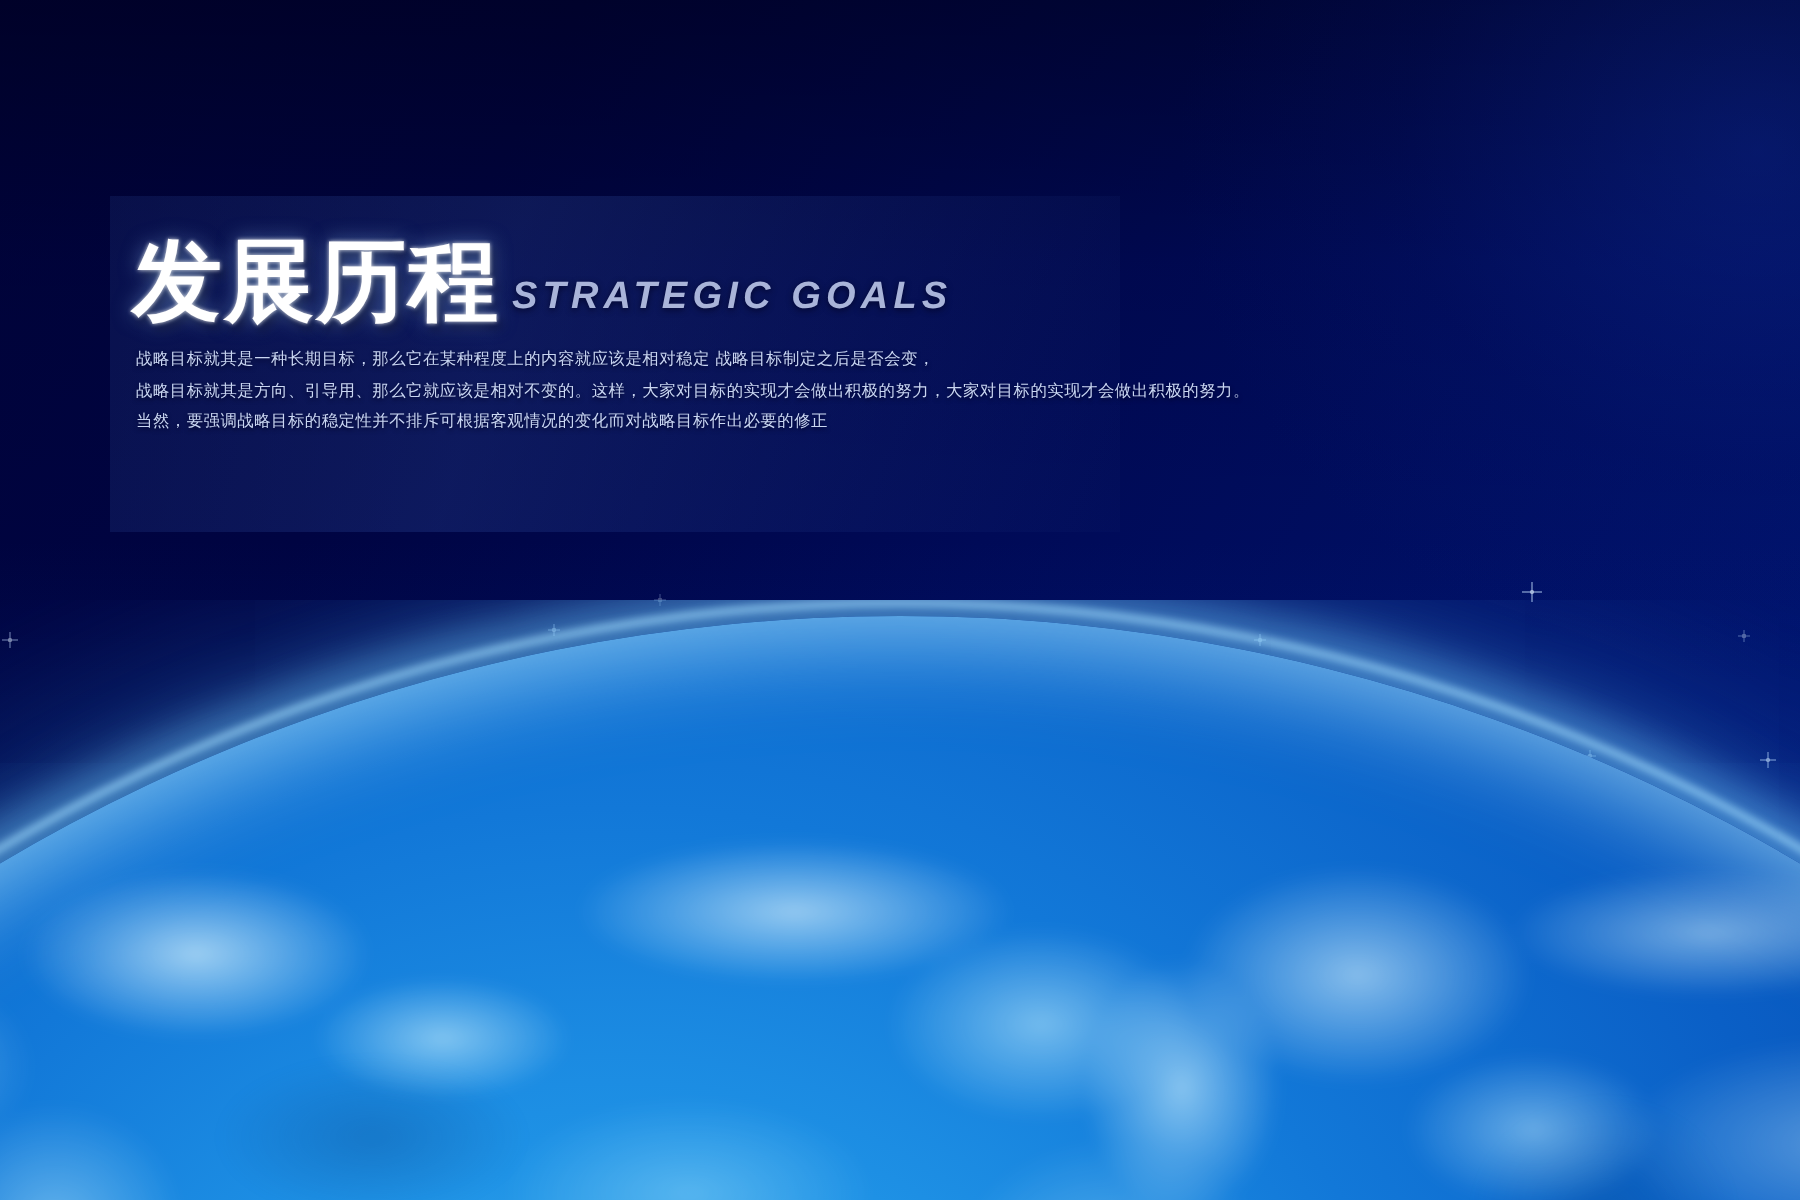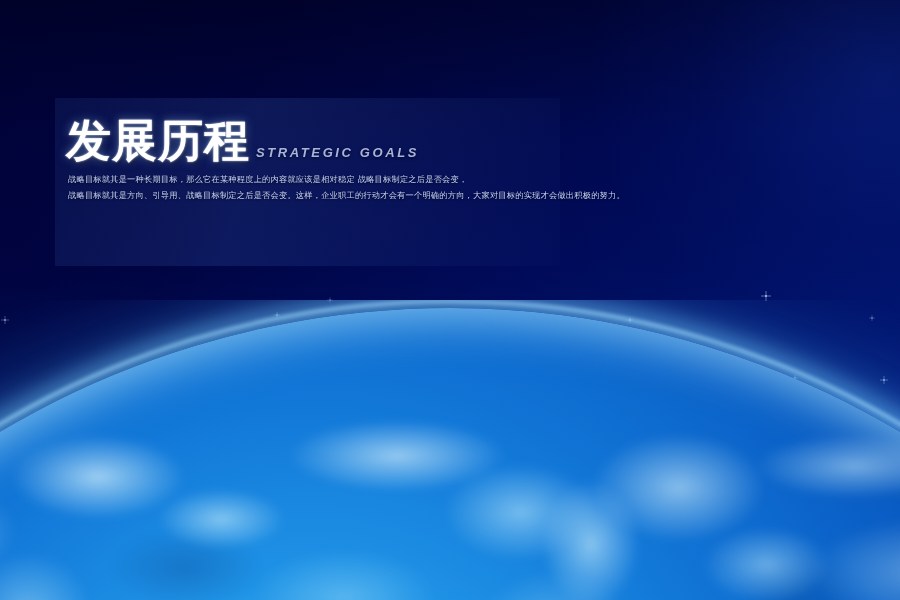--- a/index.html
+++ b/index.html
@@ -269,21 +269,21 @@
       0 0 2px rgba(255,255,255,0.85),
       0 0 10px rgba(150,200,255,0.55),
       2px 3px 5px rgba(0,0,30,0.75);
   }
   .title-en {
     position: relative;
     top: -3px;
     font-family: "Liberation Sans", "DejaVu Sans", sans-serif;
     font-style: italic;
     font-weight: 700;
-    font-size: 13px;
+    font-size: 19px;
     letter-spacing: 2.6px;
     color: #a9b4d9;
     text-shadow: 0 1px 3px rgba(0,0,30,0.7);
   }
 
   
   .body-copy {
     position: absolute;
     left: 68px;
     top: 172px;
@@ -336,16 +336,17 @@
 
   <div class="panel"></div>
 
   <div class="headline">
     <span class="title-cn">发展历程</span>
     <span class="title-en">STRATEGIC GOALS</span>
   </div>
 
   <div class="body-copy">
     <div class="body-line">战略目标就其是一种长期目标，那么它在某种程度上的内容就应该是相对稳定 战略目标制定之后是否会变，</div>
-    <div class="body-line">战略目标就其是方向、引导用、战略目标制定之后是否会变。这样，企业职工的行动才会有一个明确的方向，大家对目标的实现才会做出积极的努力。</div>
+    <div class="body-line">战略目标就其是方向、引导用、那么它就应该是相对不变的。这样，大家对目标的实现才会做出积极的努力，大家对目标的实现才会做出积极的努力。</div>
+    <div class="body-line">当然，要强调战略目标的稳定性并不排斥可根据客观情况的变化而对战略目标作出必要的修正</div>
   </div>
 
 </div>
 
 </body></html>

